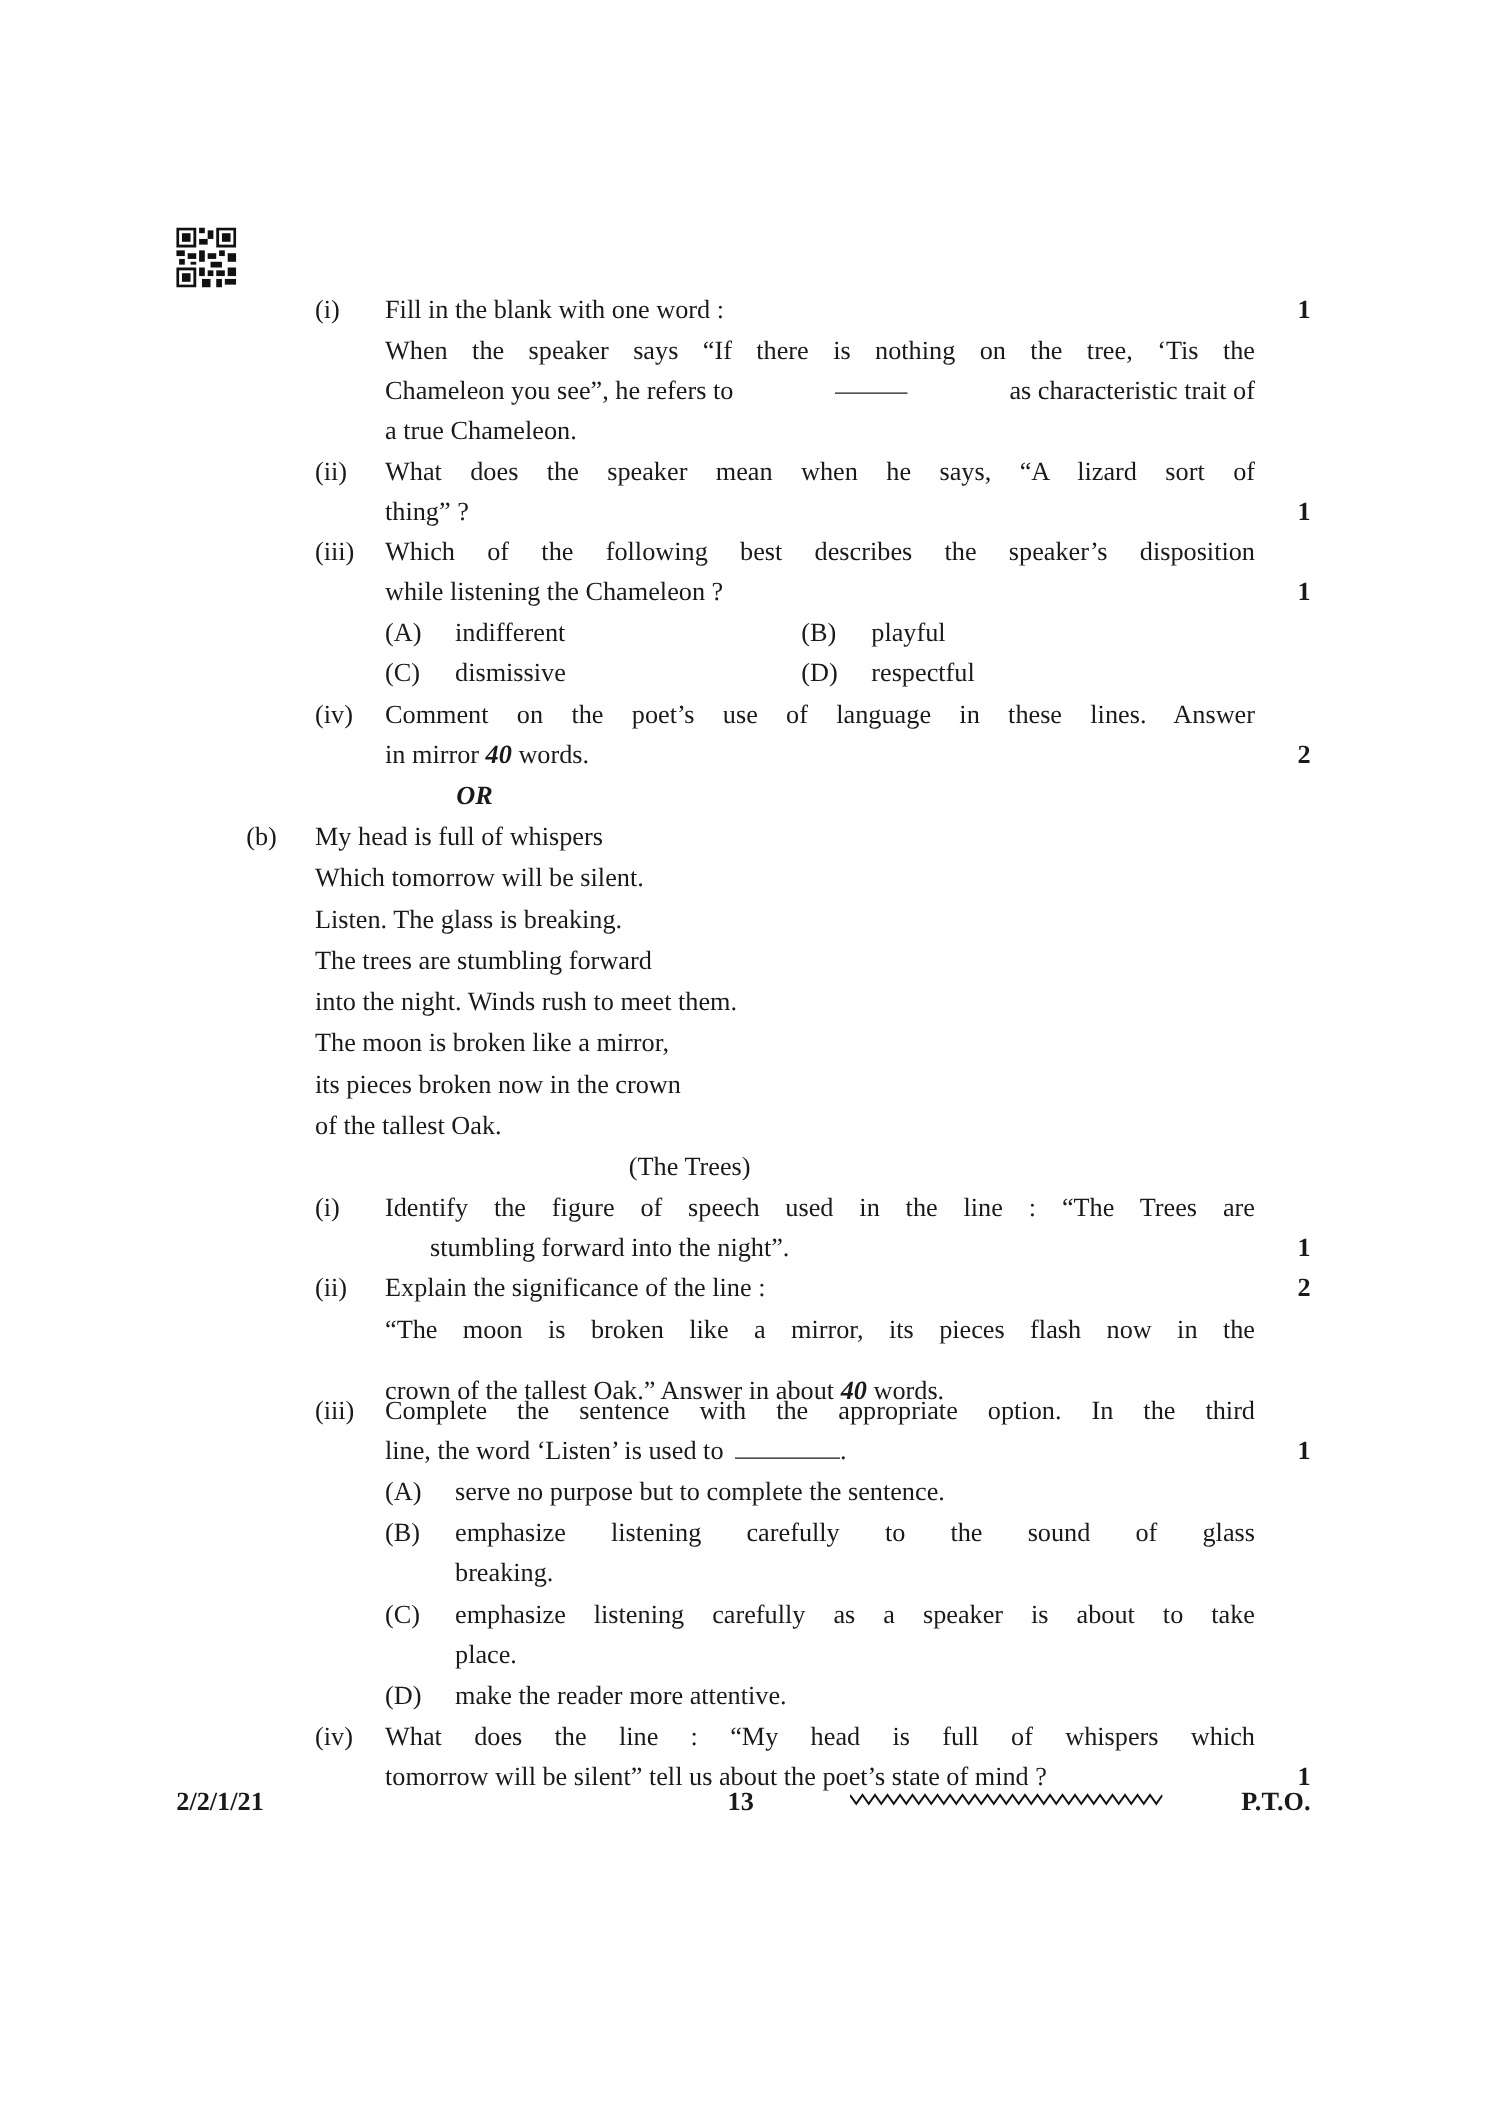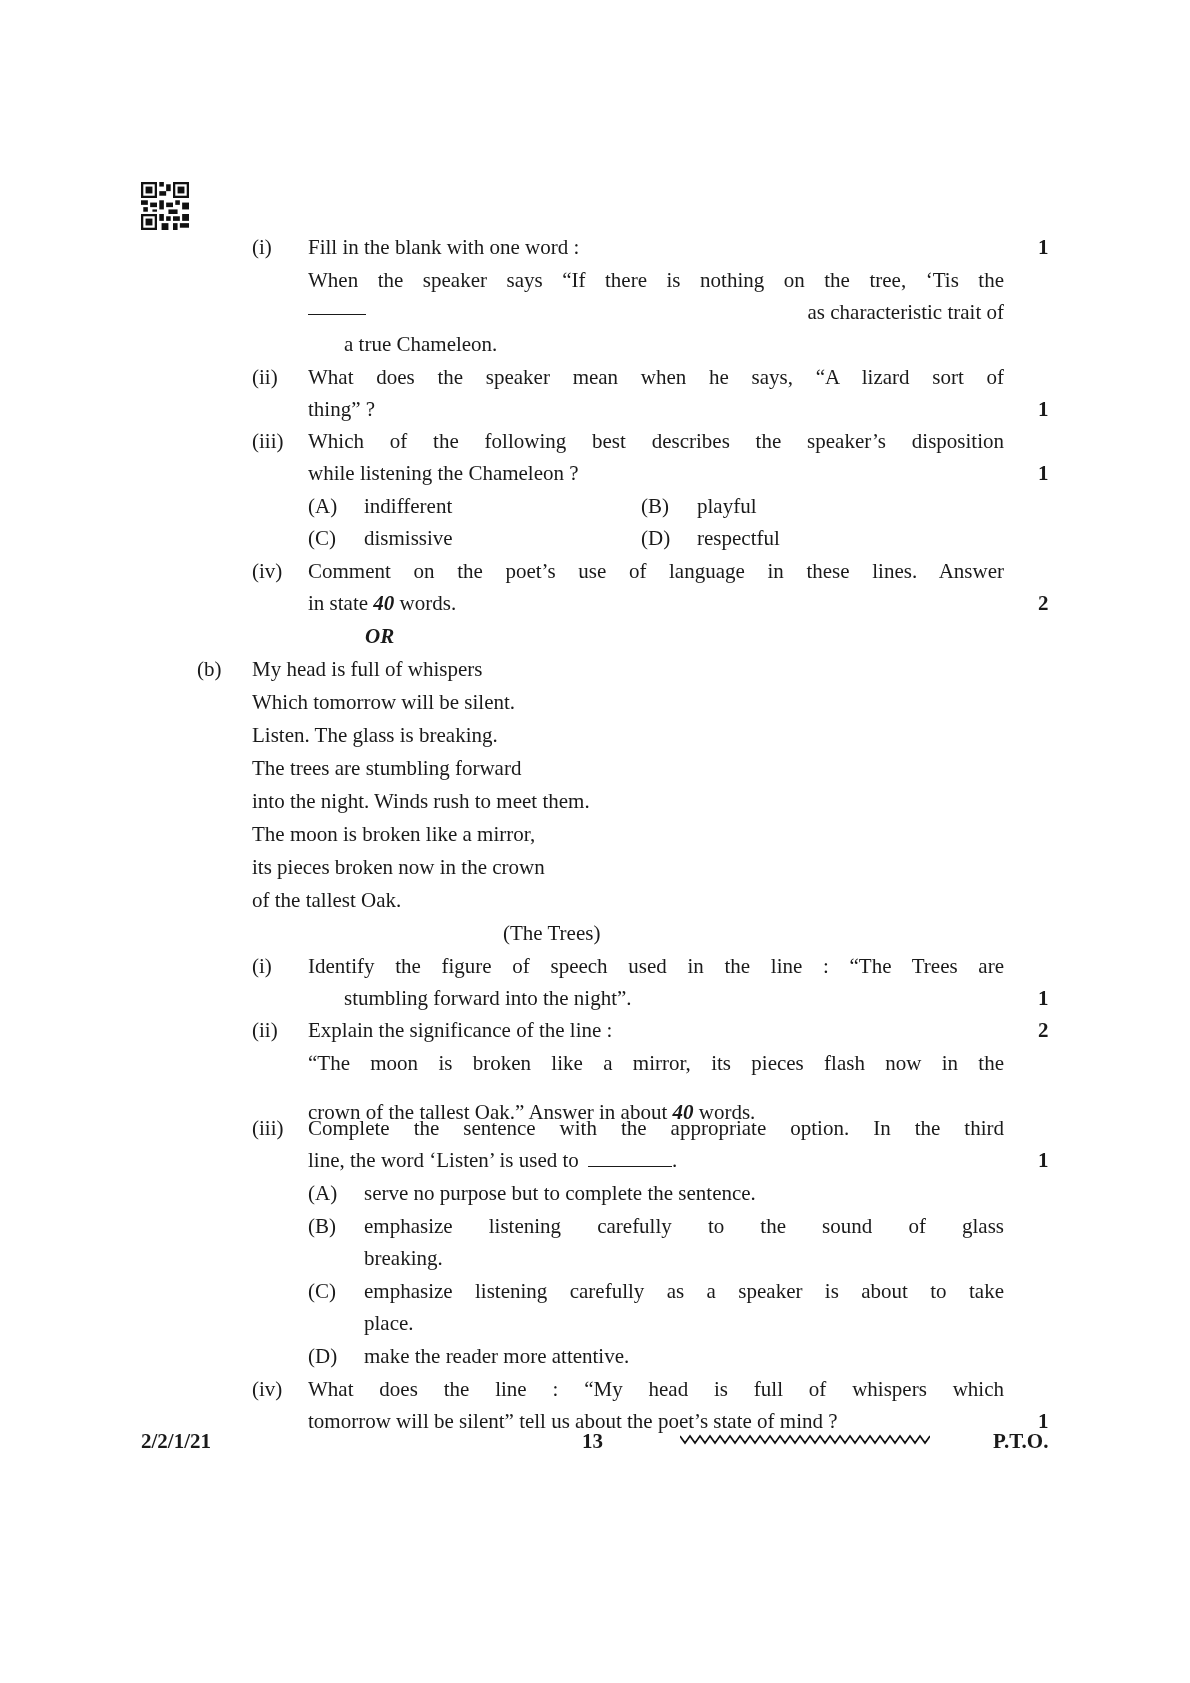--- a/index.html
+++ b/index.html
@@ -50,24 +50,25 @@
       <rect x="14" y="18" width="2" height="3" fill="#111"></rect>
     <rect x="17" y="18" width="4" height="2" fill="#111"></rect>
   </svg>
 
   <div>
     <div class="line" style="left:252px;top:231px;">(i)</div>
     <div class="line" style="left:308px;top:231px;">Fill in the blank with one word :</div>
     <div class="num" style="left:1038px;top:231px;">1</div>
     <div class="line just" style="left:308px;top:264px;width:696px;">When the speaker says “If there is nothing on the tree, ‘Tis the</div>
     <div class="line" style="left:308px;top:296px;width:696px;display:flex;justify-content:space-between;">
+      <span>Chameleon you see”, he refers to</span>
       <span class="blank" style="width:58px;"></span>
       <span>as characteristic trait of</span>
     </div>
-    <div class="line" style="left:308px;top:328px;margin-left:36px;">a true Chameleon.</div>
+    <div class="line" style="left:308px;top:328px;">a true Chameleon.</div>
   </div>
 
   <div>
     <div class="line" style="left:252px;top:361px;">(ii)</div>
     <div class="line just" style="left:308px;top:361px;width:696px;">What does the speaker mean when he says, “A lizard sort of</div>
     <div class="line" style="left:308px;top:393px;">thing” ?</div>
     <div class="num" style="left:1038px;top:393px;">1</div>
   </div>
 
   <div>
@@ -83,21 +84,21 @@
     <div class="line" style="left:308px;top:522px;">(C)</div>
     <div class="line" style="left:364px;top:522px;">dismissive</div>
     <div class="line" style="left:641px;top:522px;">(D)</div>
     <div class="line" style="left:697px;top:522px;">respectful</div>
   </div>
 
   <div>
     <div class="line" style="left:252px;top:555px;">(iv)</div>
     <div class="line just" style="left:308px;top:555px;width:696px;">Comment on the poet’s use of language in these lines. Answer</div>
     <div class="line" style="left:308px;top:587px;">
-      <span>in state</span>
+      <span>in mirror</span>
       <span class="b">40</span>
       <span>words.</span>
     </div>
     <div class="num" style="left:1038px;top:587px;">2</div>
   </div>
 
   <div class="line b" style="left:365px;top:620px;">OR</div>
 
   <div>
     <div class="line" style="left:197px;top:653px;">(b)</div>

